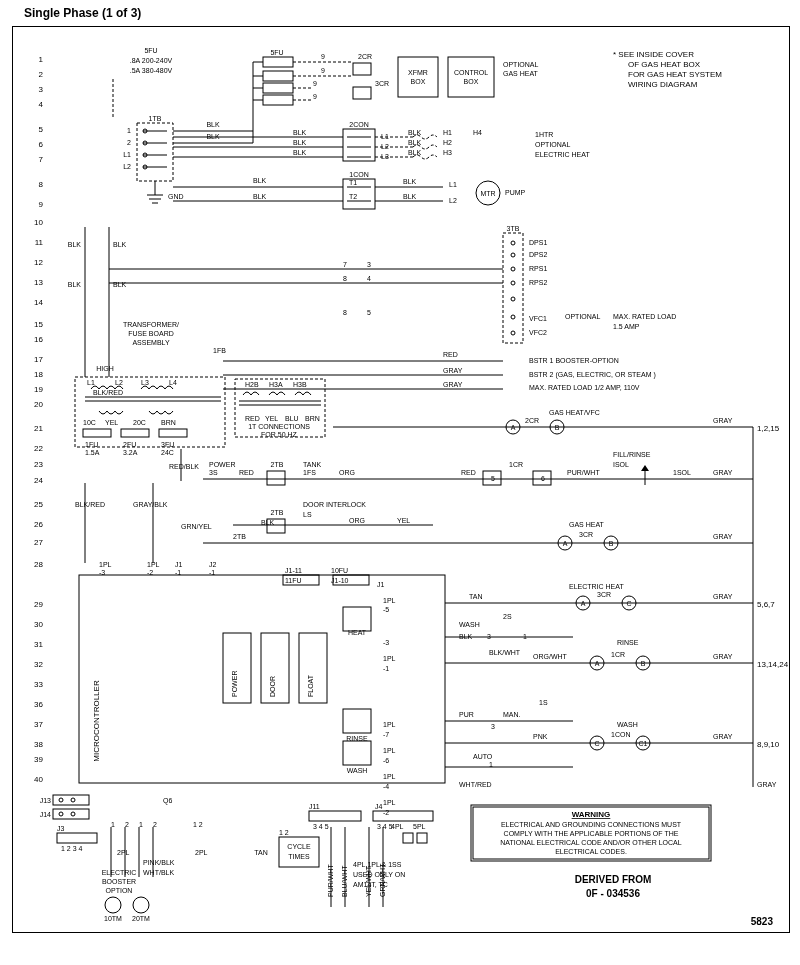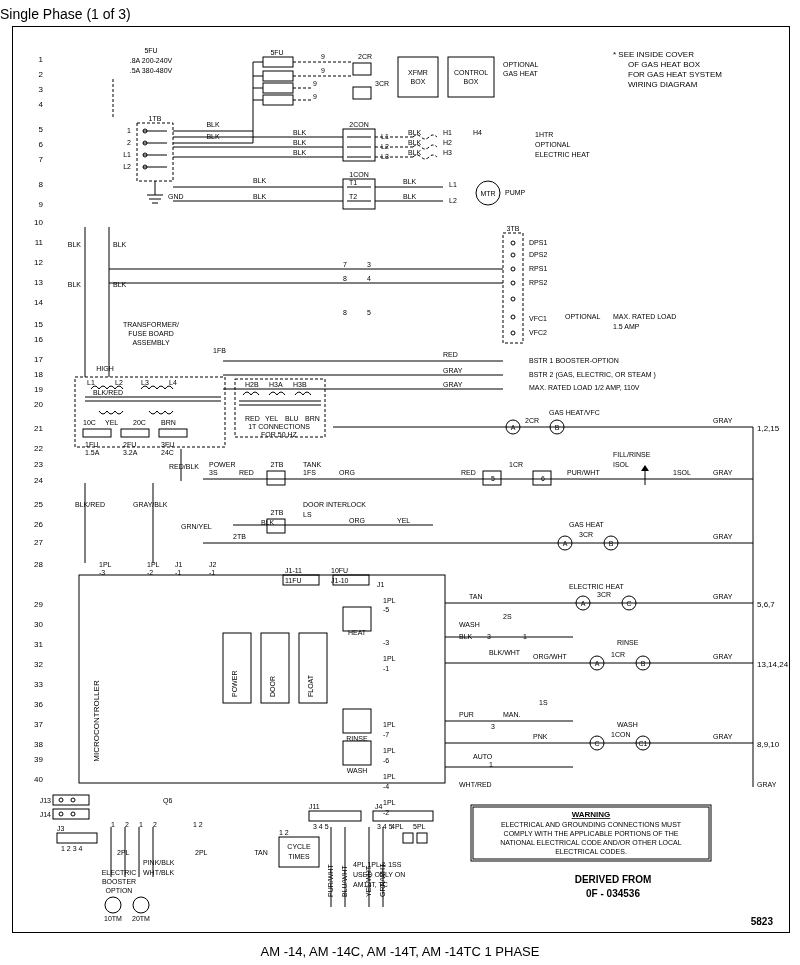--- a/index.html
+++ b/index.html
@@ -1,17 +1,17 @@
 <!DOCTYPE html>
 <html><head>
 <meta charset="utf-8">
 <style>
   html,body{margin:0;padding:0;background:#fff;font-family:Arial,Helvetica,sans-serif;color:#000}
   .page{width:800px;height:965px;position:relative;background:#fff}
-  .title{position:absolute;left:0;top:6px;font-weight:normal;font-size:14px}
+  .title{position:absolute;left:24px;top:6px;font-weight:bold;font-size:12px}
   .outer-frame{position:absolute;left:12px;top:26px;width:776px;height:905px;border:1px solid #000}
   .schematic{position:absolute;left:0;top:0;width:776px;height:905px}
   .caption{position:absolute;left:0;right:0;bottom:6px;text-align:center;font-size:13px}
   
   text{font-family:Arial,Helvetica,sans-serif;font-size:8px;fill:#000}
   .t7{font-size:7px}
   .t8{font-size:8px}
   .t10{font-size:10px}
   .bold{font-weight:bold}
 </style>
@@ -577,14 +577,13 @@
 
 <g>
 <text x="600" y="856" class="t10 bold" text-anchor="middle">DERIVED FROM</text>
 <text x="600" y="870" class="t10 bold" text-anchor="middle">0F - 034536</text>
 </g>
 
 <text x="760" y="898" class="t10 bold" text-anchor="end">5823</text>
 
 </svg>
 </div>
-<div class="caption">AM -14, AM -14C, AM -14T, AM -14TC 1 PHASE</div>
 </div>
 
 </body></html>

